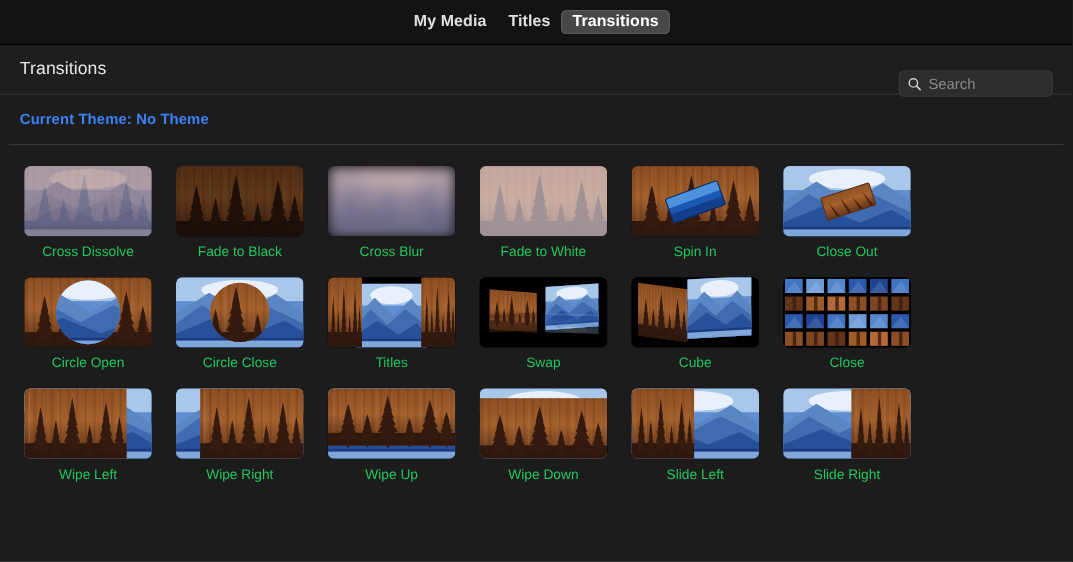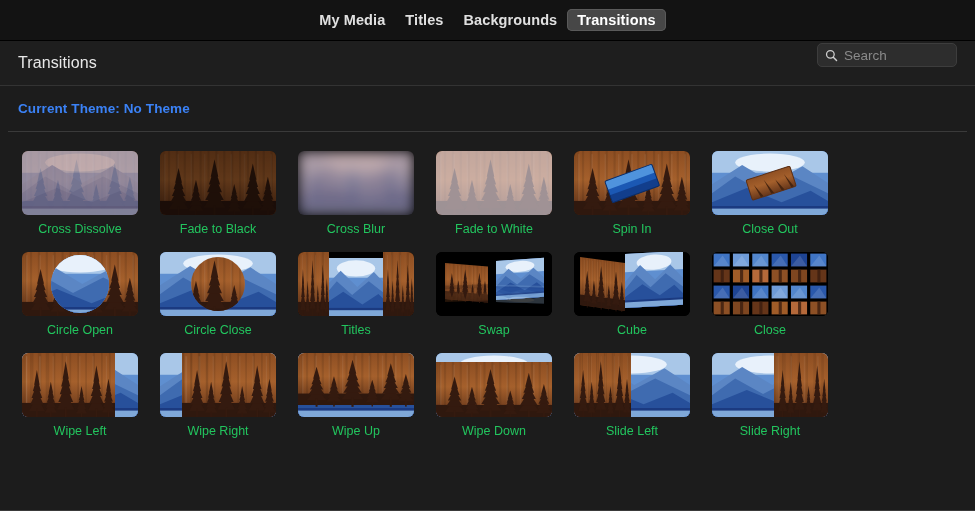--- a/index.html
+++ b/index.html
@@ -53,21 +53,21 @@
     position: relative;
   }
   .panel-title {
     color: #e8e8e8;
     font-size: 16px;
     letter-spacing: 0.1px;
   }
   .searchbox {
     position: absolute;
     right: 18px;
-    top: 2px;
+    top: 23px;
     width: 140px;
     height: 24px;
     background: #2d2d2d;
     border: 1px solid #3d3d3d;
     border-radius: 5px;
     display: flex;
     align-items: center;
     padding: 0 7px;
     gap: 6px;
   }
@@ -133,21 +133,20 @@
   .thumb svg { display: block; width: 116px; height: 64px; }
 </style>
 </head>
 <body>
 
 <div id="app">
 
   <div class="tabbar" id="tabbar">
       <div class="tab">My Media</div>
       <div class="tab">Titles</div>
-      <div class="tab">Backgrounds</div>
       <div class="tab selected">Transitions</div>
     </div>
 
   <div class="titlebar">
     <div class="panel-title">Transitions</div>
     <div class="searchbox">
       <svg class="search-icon" viewBox="0 0 16 16">
         <circle cx="6.6" cy="6.6" r="4.7" fill="none" stroke="#cfcfcf" stroke-width="1.6"></circle>
         <line x1="10.2" y1="10.2" x2="14.2" y2="14.2" stroke="#cfcfcf" stroke-width="1.8" stroke-linecap="round"></line>
       </svg>

